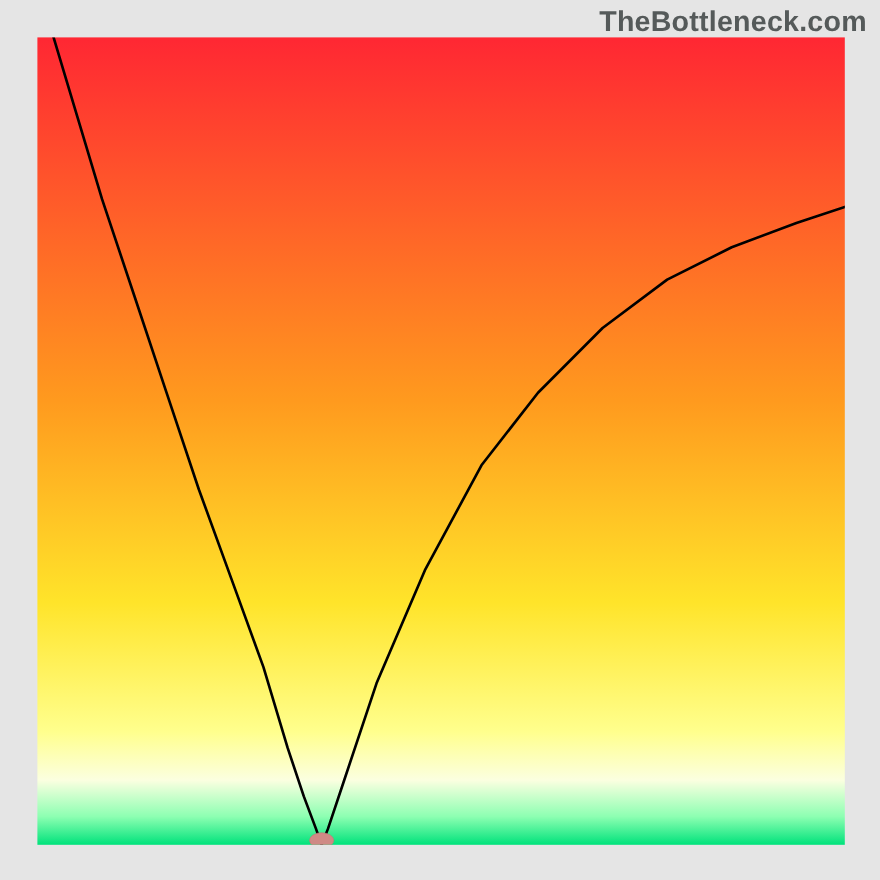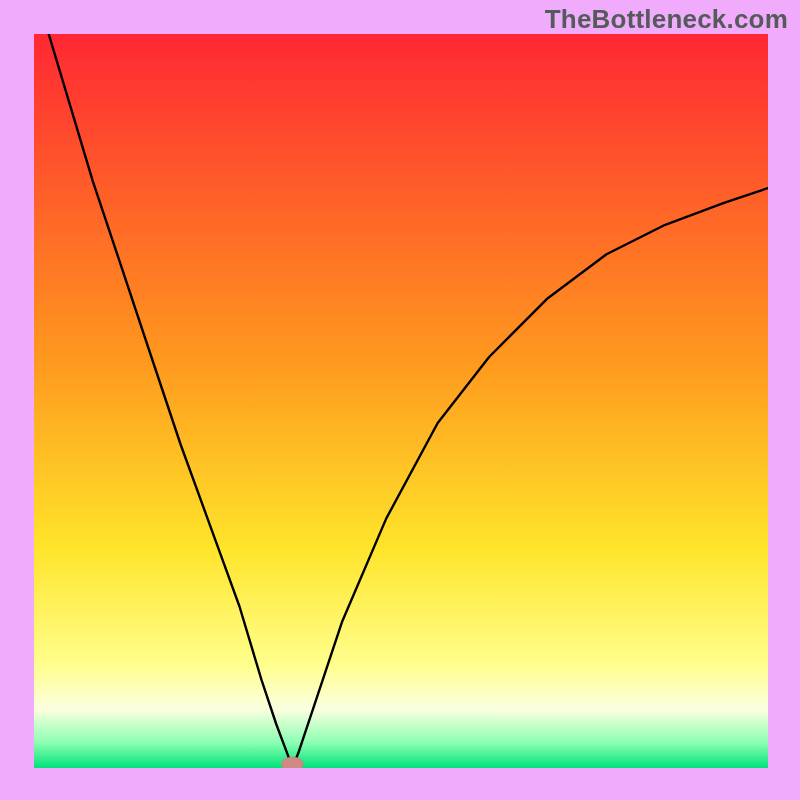--- a/index.html
+++ b/index.html
@@ -8,21 +8,21 @@
     width: 800px;
     height: 800px;
     background: #000;
     overflow: hidden;
     font-family: Arial, Helvetica, sans-serif;
   }
   .frame {
     position: relative;
     width: 800px;
     height: 800px;
-    background: #f0abfc;
+    background: #e5e5e5;
   }
   .watermark {
     position: absolute;
     top: 4px;
     right: 12px;
     color: #555a5a;
     font-size: 26px;
     font-weight: 600;
     letter-spacing: 0.2px;
     z-index: 20;

